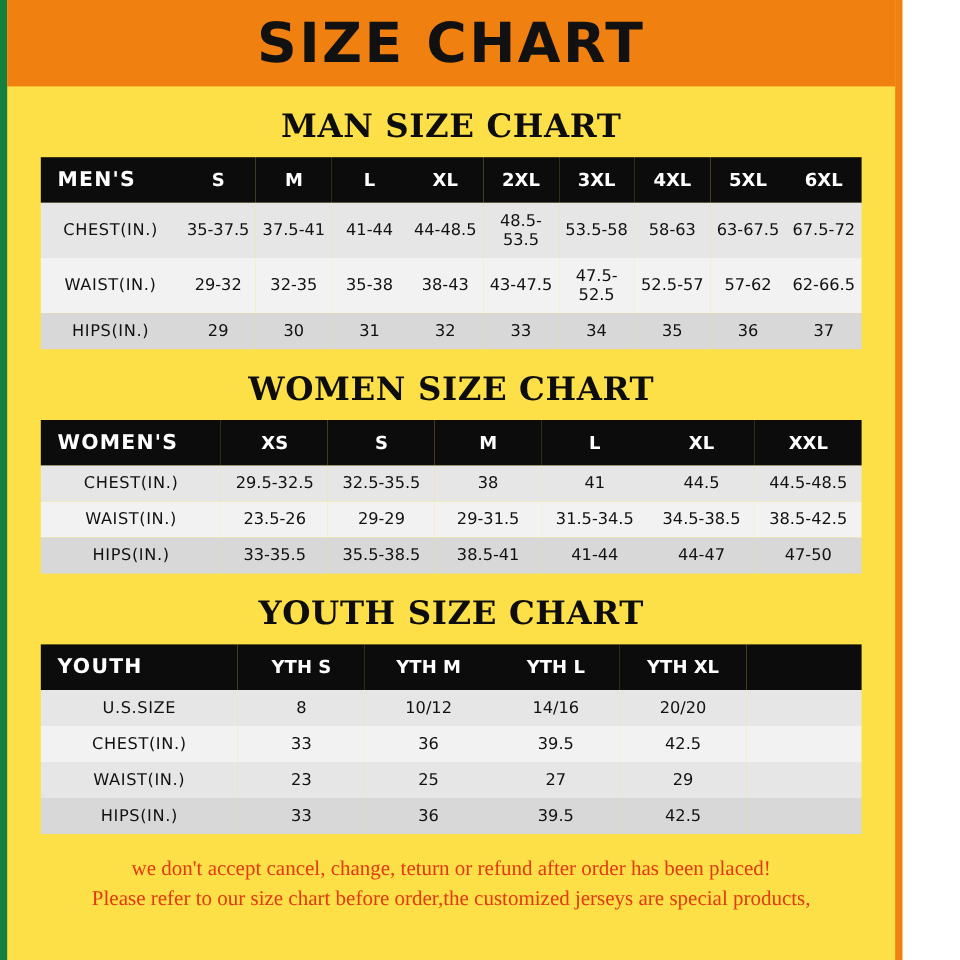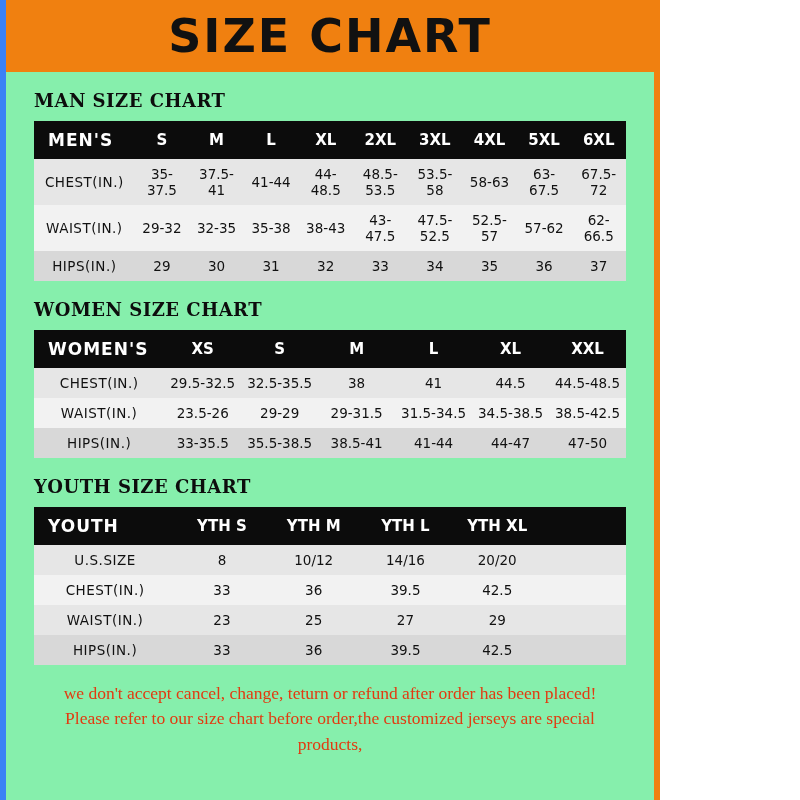--- a/index.html
+++ b/index.html
@@ -5,25 +5,25 @@
   * { box-sizing: border-box; }
   html, body {
     margin: 0;
     padding: 0;
     width: 800px;
     height: 800px;
     background: #ffffff;
     font-family: "Liberation Sans", sans-serif;
   }
   .page {
-    width: 660px;
+    width: 752px;
     height: 800px;
     position: relative;
-    background: #86efac;
-    border-left: 6px solid #3b82f6;
+    background: #fde047;
+    border-left: 6px solid #15803d;
     border-right: 6px solid #f08010;
     overflow: hidden;
   }
   .header-band {
     background: #f08010;
     height: 72px;
     display: flex;
     align-items: center;
     justify-content: center;
     margin: 0 -6px;
@@ -36,21 +36,22 @@
     color: #111111;
     text-align: center;
     line-height: 1;
   }
   .content {
     padding: 0 28px;
   }
   .section-title {
     font-family: "DejaVu Serif", serif;
     font-weight: bold;
-    font-size: 18px;
+    font-size: 27px;
+    text-align: center;
     color: #0d0d0d;
     margin: 18px 0 10px 0;
     letter-spacing: 0.5px;
   }
   table.size-table {
     width: 100%;
     border-collapse: collapse;
     table-layout: fixed;
   }
   table.size-table th,

